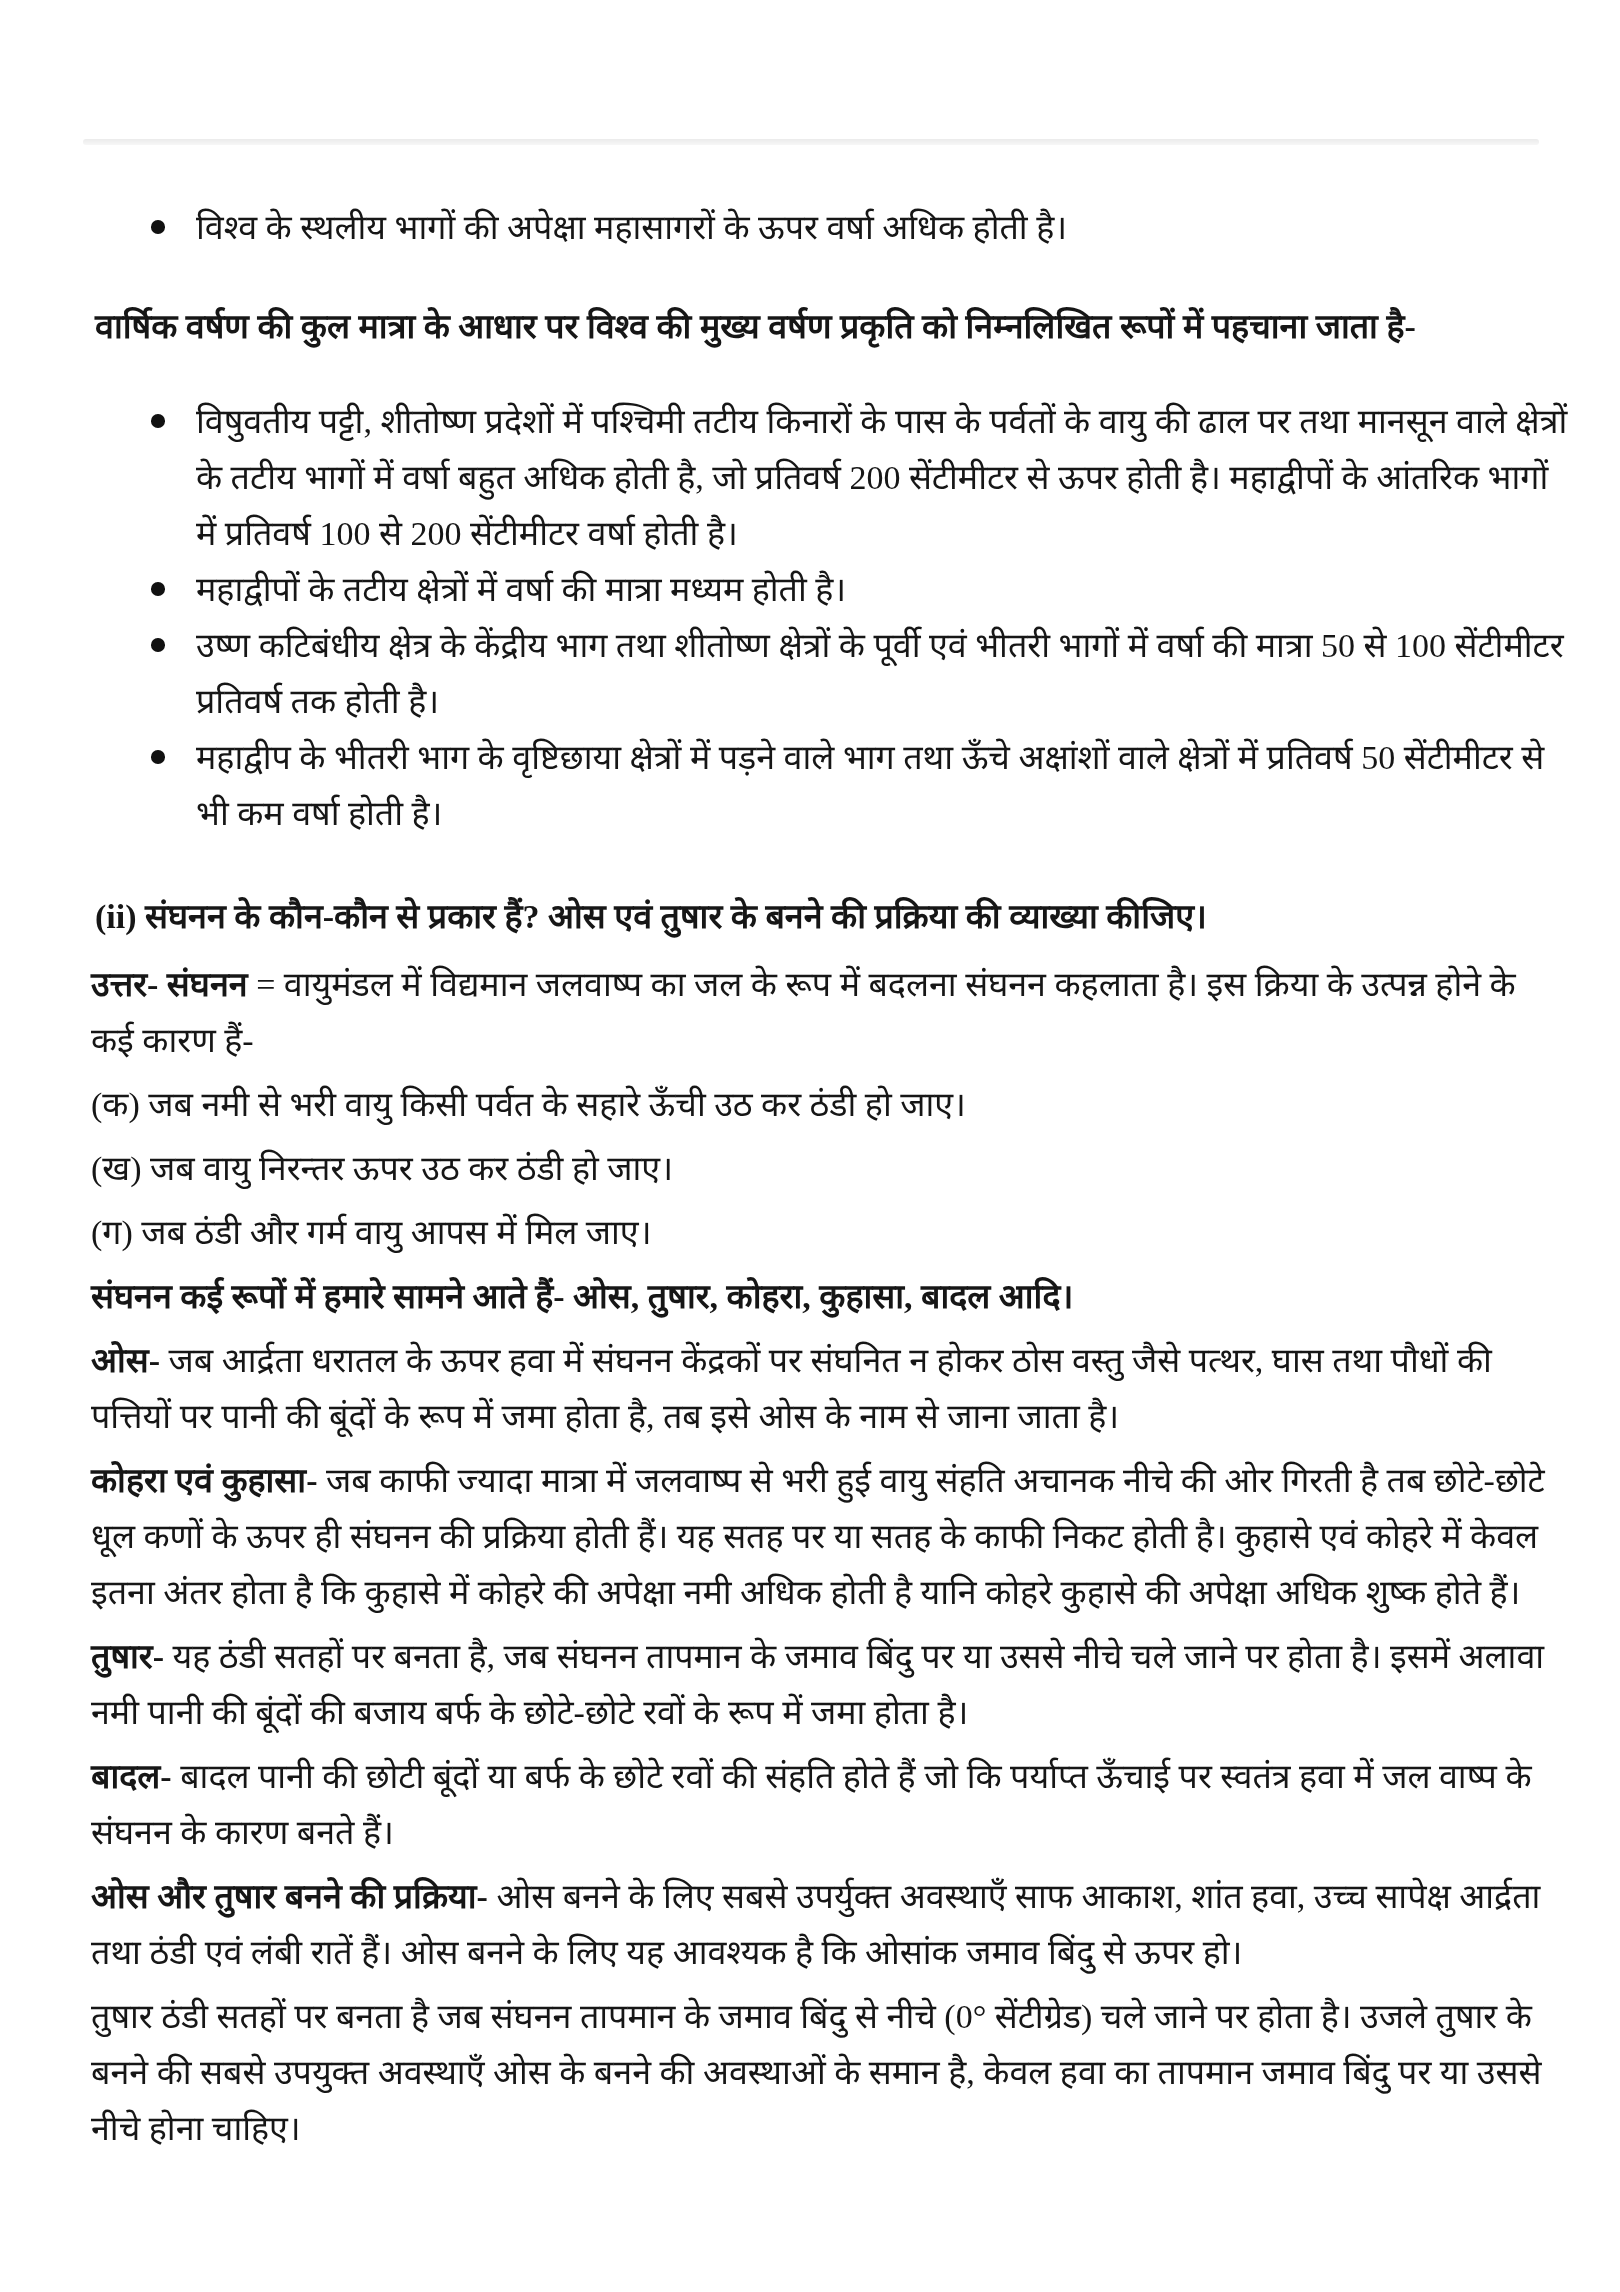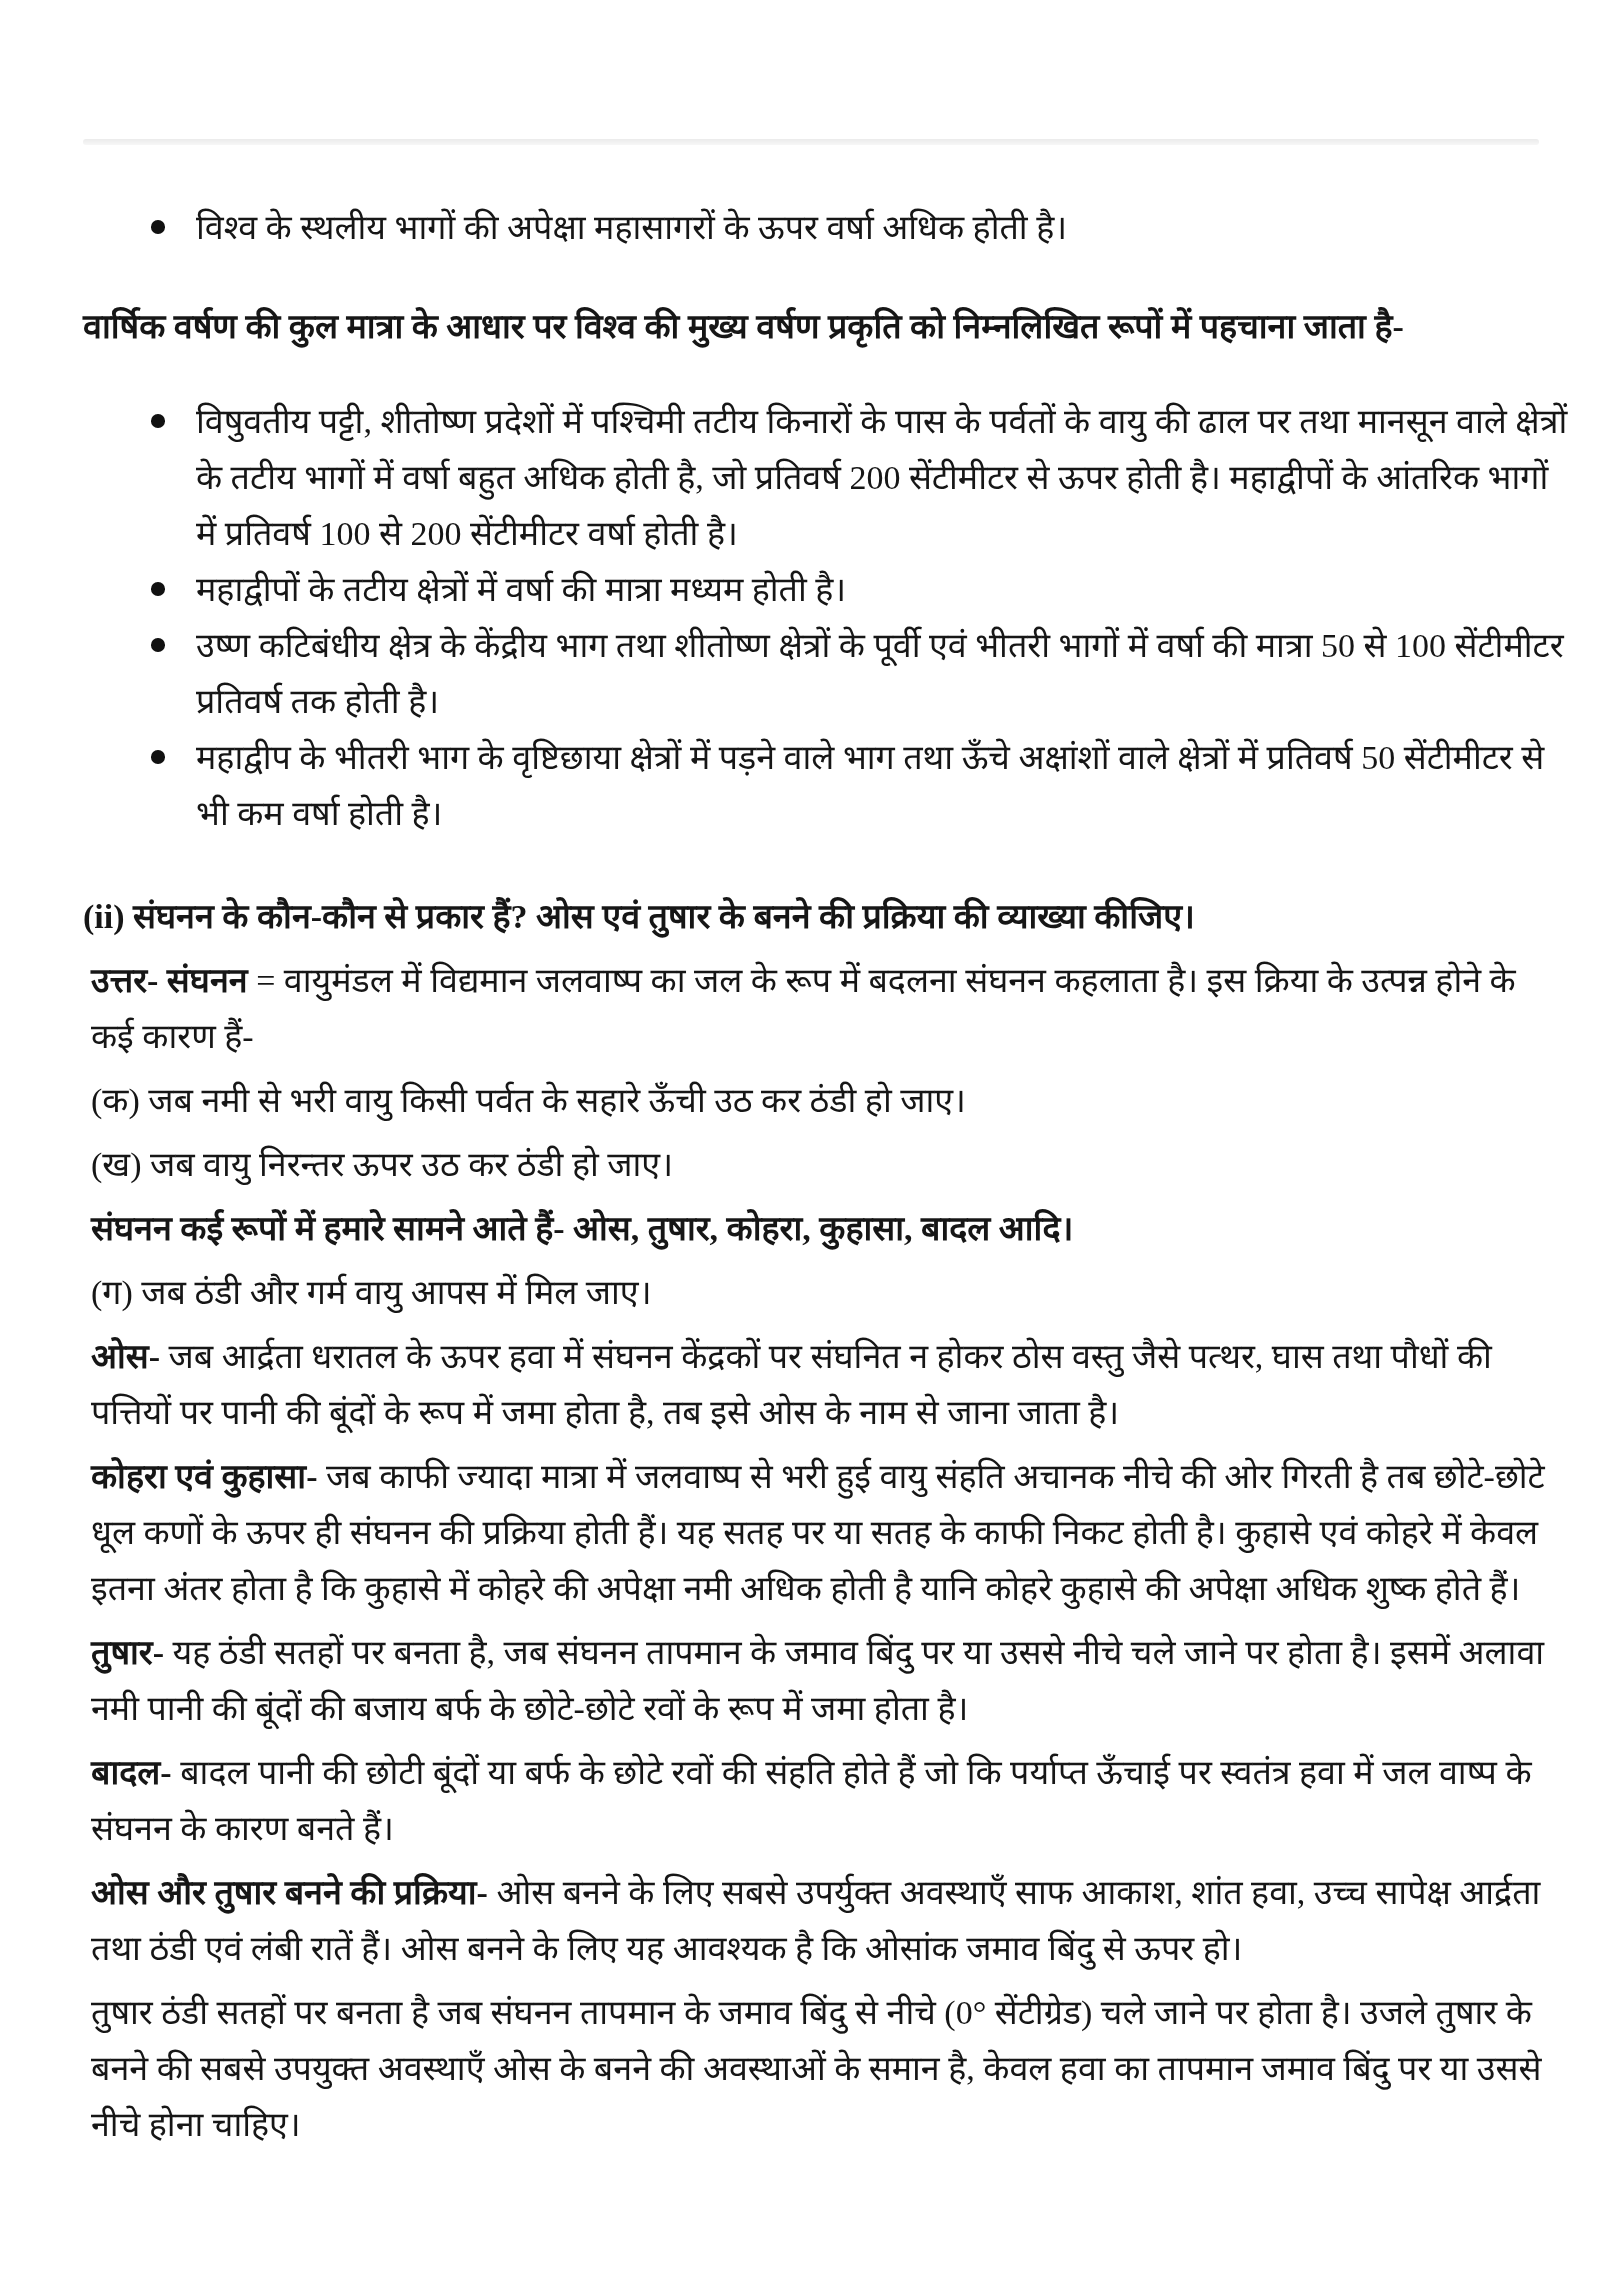--- a/index.html
+++ b/index.html
@@ -22,21 +22,21 @@
     font-size: 34px;
     line-height: 56px;
   }
   .divider {
     height: 5.9px;
     width: 1456px;
     margin: 139px 0 0 0;
     border-radius: 2.9px;
     background: linear-gradient(#ebebeb, #f7f7f7);
   }
-  p { margin: 0; }
+  p { margin: 12px; }
   .bold { font-weight: bold; }
   .section-heading { margin-top: 43px; }
   .question-heading { margin-top: 47px; }
   ul.blist {
     list-style: none;
     margin: 0;
     padding: 0;
   }
   ul.blist.intro { margin-top: 55px; }
   ul.blist.rain  { margin-top: 39px; }
@@ -94,24 +94,24 @@
       <p>
         <span class="lead">उत्तर- संघनन</span><span> = वायुमंडल में विद्यमान जलवाष्प का जल के रूप में बदलना संघनन कहलाता है। इस क्रिया के उत्पन्न होने के कई कारण हैं-</span>
       </p>
       <p>
         <span class="lead"></span><span>(क) जब नमी से भरी वायु किसी पर्वत के सहारे ऊँची उठ कर ठंडी हो जाए।</span>
       </p>
       <p>
         <span class="lead"></span><span>(ख) जब वायु निरन्तर ऊपर उठ कर ठंडी हो जाए।</span>
       </p>
       <p>
-        <span class="lead">संघनन कई रूपों में हमारे सामने आते हैं- ओस, तुषार, कोहरा, कुहासा, बादल आदि।</span><span></span>
+        <span class="lead"></span><span>(ग) जब ठंडी और गर्म वायु आपस में मिल जाए।</span>
       </p>
       <p>
-        <span class="lead"></span><span>(ग) जब ठंडी और गर्म वायु आपस में मिल जाए।</span>
+        <span class="lead">संघनन कई रूपों में हमारे सामने आते हैं- ओस, तुषार, कोहरा, कुहासा, बादल आदि।</span><span></span>
       </p>
       <p>
         <span class="lead">ओस-</span><span> जब आर्द्रता धरातल के ऊपर हवा में संघनन केंद्रकों पर संघनित न होकर ठोस वस्तु जैसे पत्थर, घास तथा पौधों की पत्तियों पर पानी की बूंदों के रूप में जमा होता है, तब इसे ओस के नाम से जाना जाता है।</span>
       </p>
       <p>
         <span class="lead">कोहरा एवं कुहासा-</span><span> जब काफी ज्यादा मात्रा में जलवाष्प से भरी हुई वायु संहति अचानक नीचे की ओर गिरती है तब छोटे-छोटे धूल कणों के ऊपर ही संघनन की प्रक्रिया होती हैं। यह सतह पर या सतह के काफी निकट होती है। कुहासे एवं कोहरे में केवल इतना अंतर होता है कि कुहासे में कोहरे की अपेक्षा नमी अधिक होती है यानि कोहरे कुहासे की अपेक्षा अधिक शुष्क होते हैं।</span>
       </p>
       <p>
         <span class="lead">तुषार-</span><span> यह ठंडी सतहों पर बनता है, जब संघनन तापमान के जमाव बिंदु पर या उससे नीचे चले जाने पर होता है। इसमें अलावा नमी पानी की बूंदों की बजाय बर्फ के छोटे-छोटे रवों के रूप में जमा होता है।</span>
       </p>

